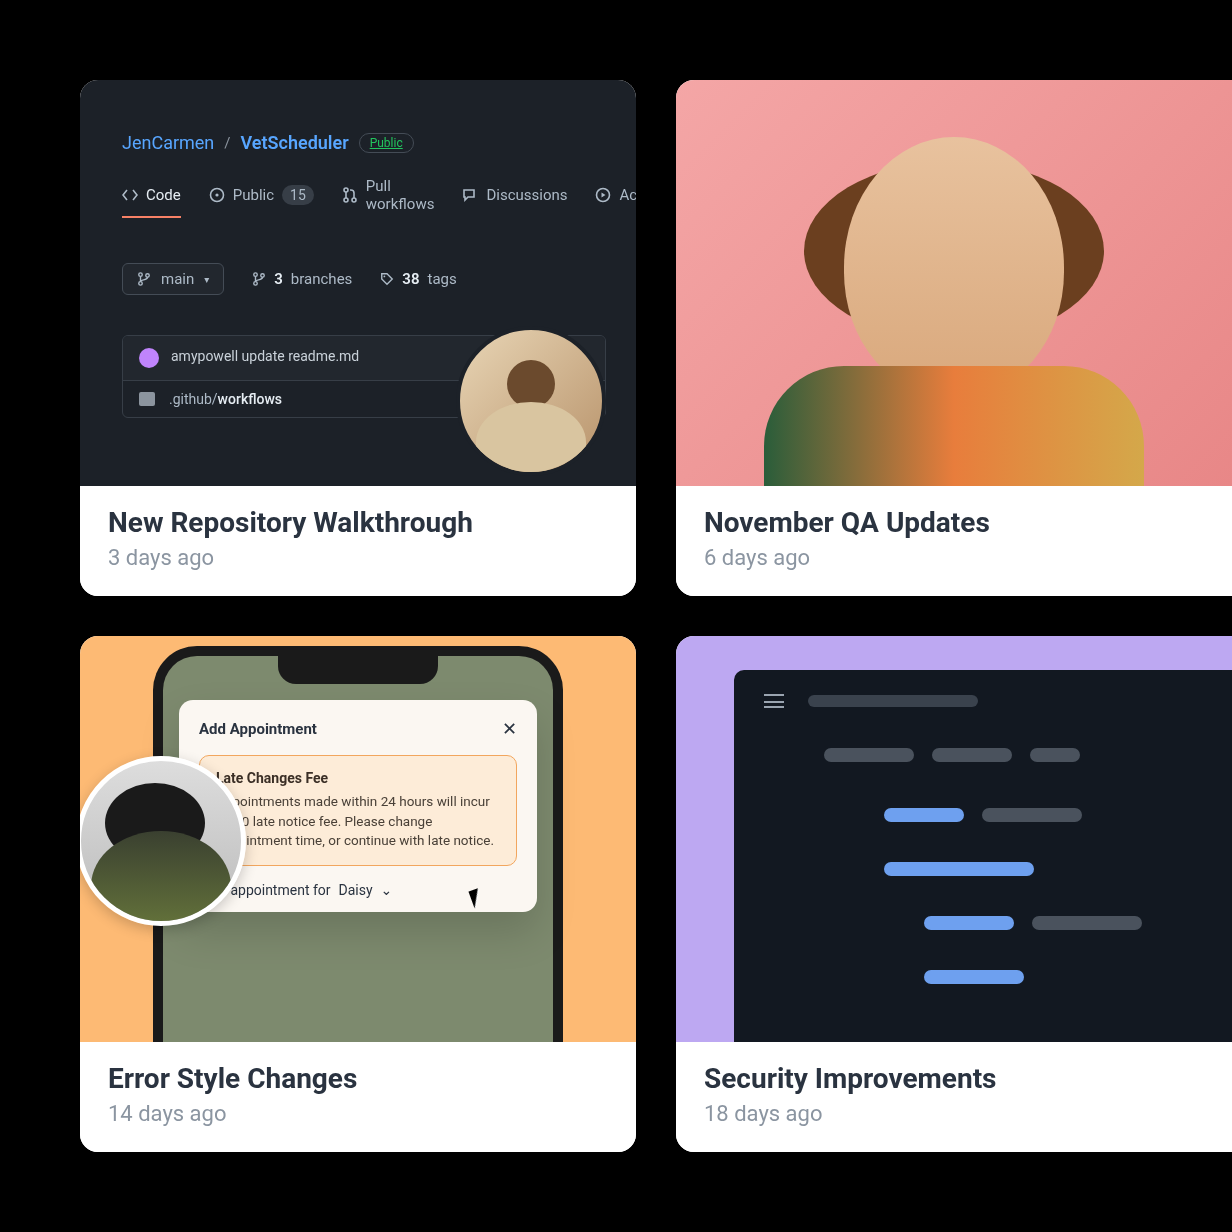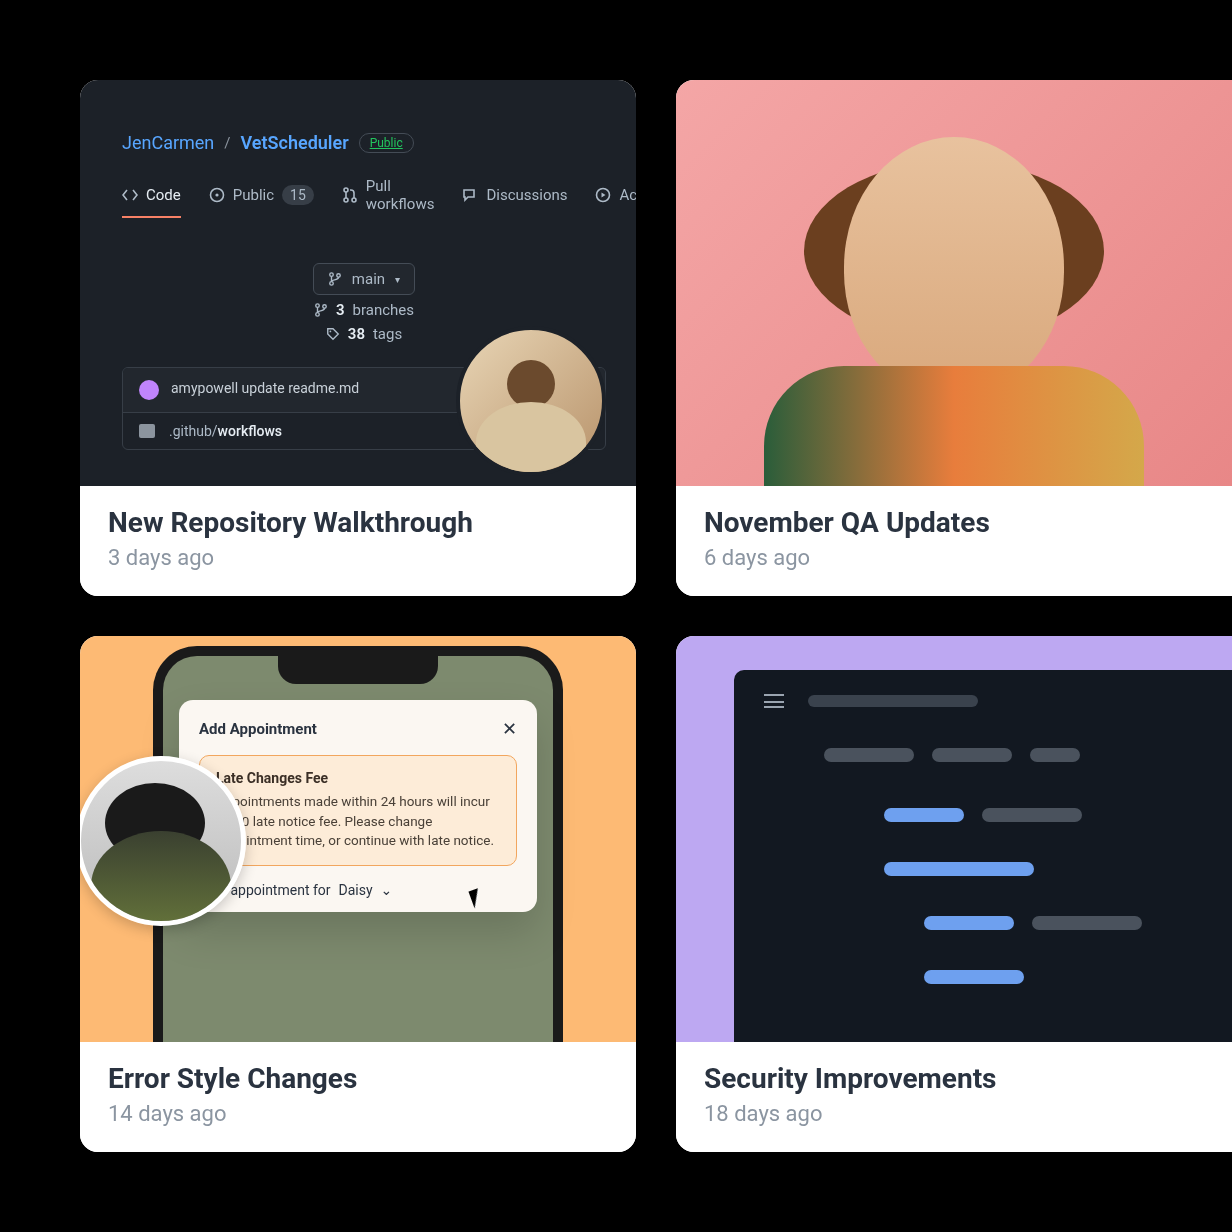--- a/index.html
+++ b/index.html
@@ -62,21 +62,21 @@
   .repo-crumb .sep { color: #8b949e; }
   .repo-crumb .name { font-weight: 600; color: #58a6ff; font-size: 18px; }
   .badge {
     border: 1px solid #444c56; color: #22c55e;
     font-size: 12px; border-radius: 20px; padding: 2px 10px; text-decoration: underline;
   }
   .repo-tabs { display: flex; gap: 28px; align-items: center; margin-bottom: 36px; }
   .repo-tab { display: flex; align-items: center; gap: 8px; color: #adbac7; font-size: 15px; padding-bottom: 12px; border-bottom: 2px solid transparent; }
   .repo-tab.active { border-bottom: 2px solid #f78166; color: #e6edf3; }
   .pill { background: #373e47; color: #adbac7; border-radius: 12px; font-size: 14px; padding: 2px 8px; }
-  .repo-controls { display: flex; gap: 6px; align-items: center; margin-bottom: 24px; flex-direction: column; }
+  .repo-controls { display: flex; gap: 28px; align-items: center; margin-bottom: 40px; }
   .branch-btn {
     border: 1px solid #444c56; border-radius: 6px; padding: 6px 14px;
     display: flex; align-items: center; gap: 10px; color: #adbac7; background: #22272e;
   }
   .stat { display: flex; align-items: center; gap: 8px; color: #adbac7; }
   .stat b { color: #e6edf3; font-weight: 600; }
   .file-list { border: 1px solid #373e47; border-radius: 6px; overflow: hidden; }
   .file-head { background: #22272e; padding: 12px 16px; display: flex; align-items: flex-start; gap: 12px; font-size: 14px; }
   .dot-av { width: 20px; height: 20px; border-radius: 50%; background: #c084fc; }
   .file-row { display: flex; padding: 10px 16px; gap: 14px; align-items: center; border-top: 1px solid #373e47; color: #8b949e; font-size: 14px; }

